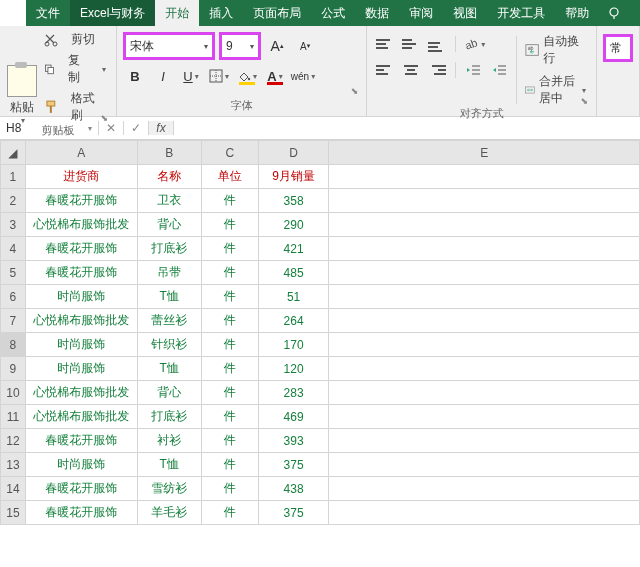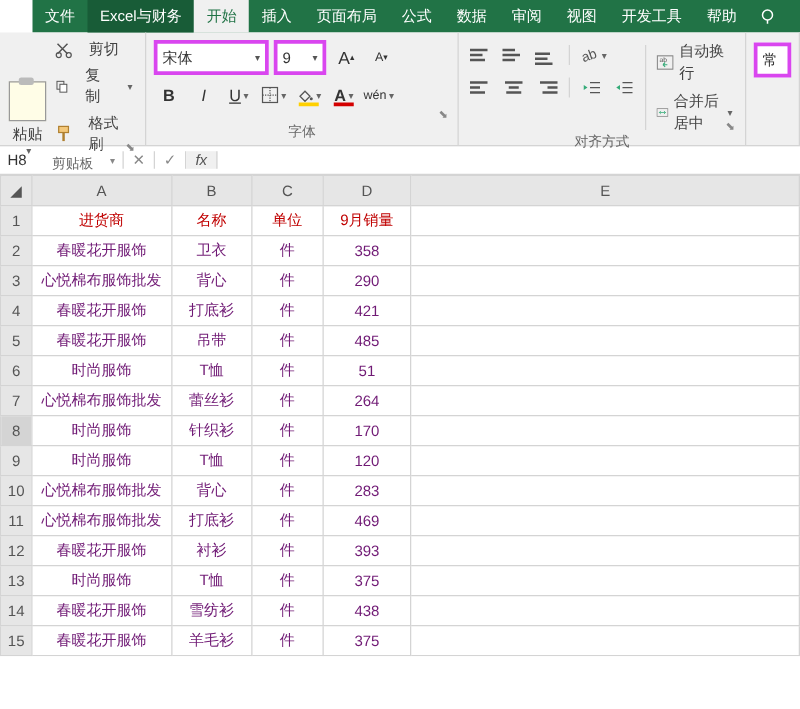--- a/index.html
+++ b/index.html
@@ -53,21 +53,21 @@
   .fx-btn.fx{font-style:italic;color:#555;background:#f0f0f0;}
   .formula-input{flex:1;padding:0 4px;display:flex;align-items:center;}
   
   .sheet{position:relative;}
   table.grid{border-collapse:collapse;table-layout:fixed;width:640px;}
   table.grid th,table.grid td{border:1px solid #d4d4d4;height:23px;padding:0;font-size:12px;}
   table.grid th{background:#e6e6e6;color:#555;font-weight:normal;text-align:center;}
   table.grid th.corner{background:#e6e6e6;width:24px;}
   table.grid td.rowhdr{background:#e6e6e6;color:#555;text-align:center;width:24px;}
   col.cA{width:108px;} col.cB{width:62px;} col.cC{width:55px;} col.cD{width:68px;} col.cE{width:300px;}
-  td.data{border:1px solid #e8a05a;text-align:center;color:#701a75;}
+  td.data{border:1px solid #e8a05a;text-align:center;color:#15803d;}
   td.data.hdr{color:#c00000;}
   td.empty{background:#fff;}
   tr.sel td.rowhdr{background:#d4d4d4;}
   svg{display:block;}
 </style>
 </head>
 <body>
 
 <div class="menubar">
   <div class="tab">文件</div>

